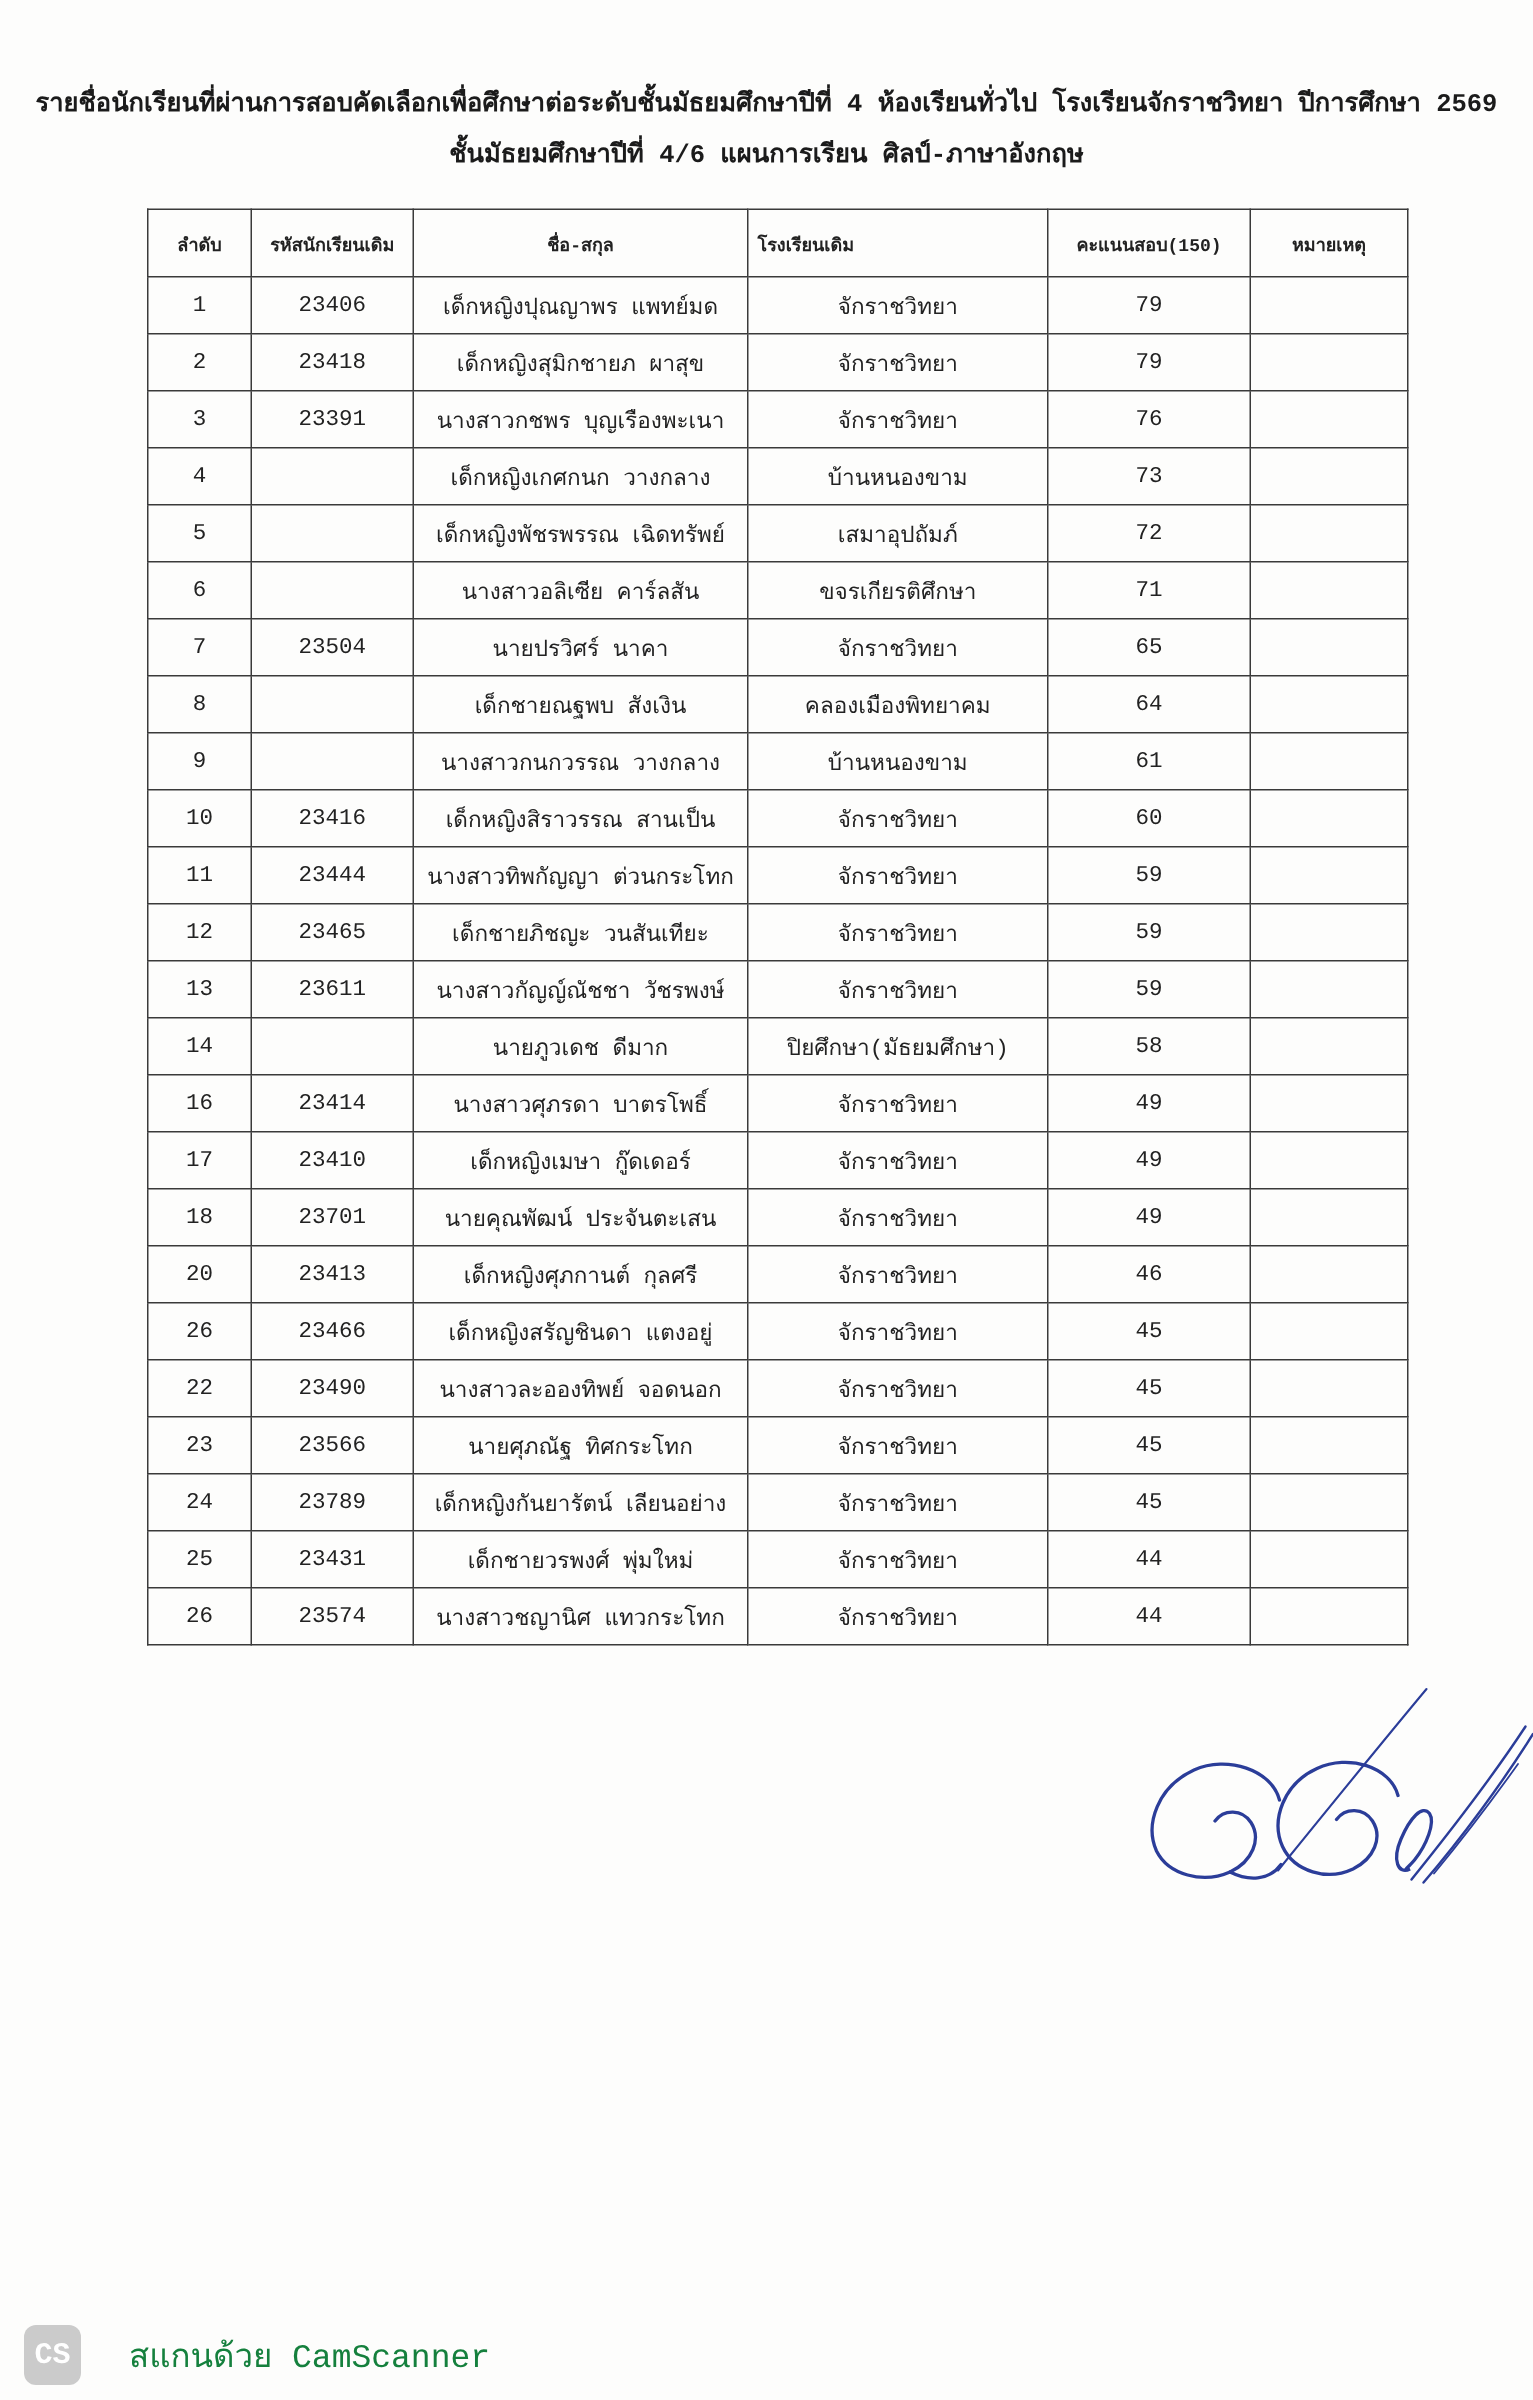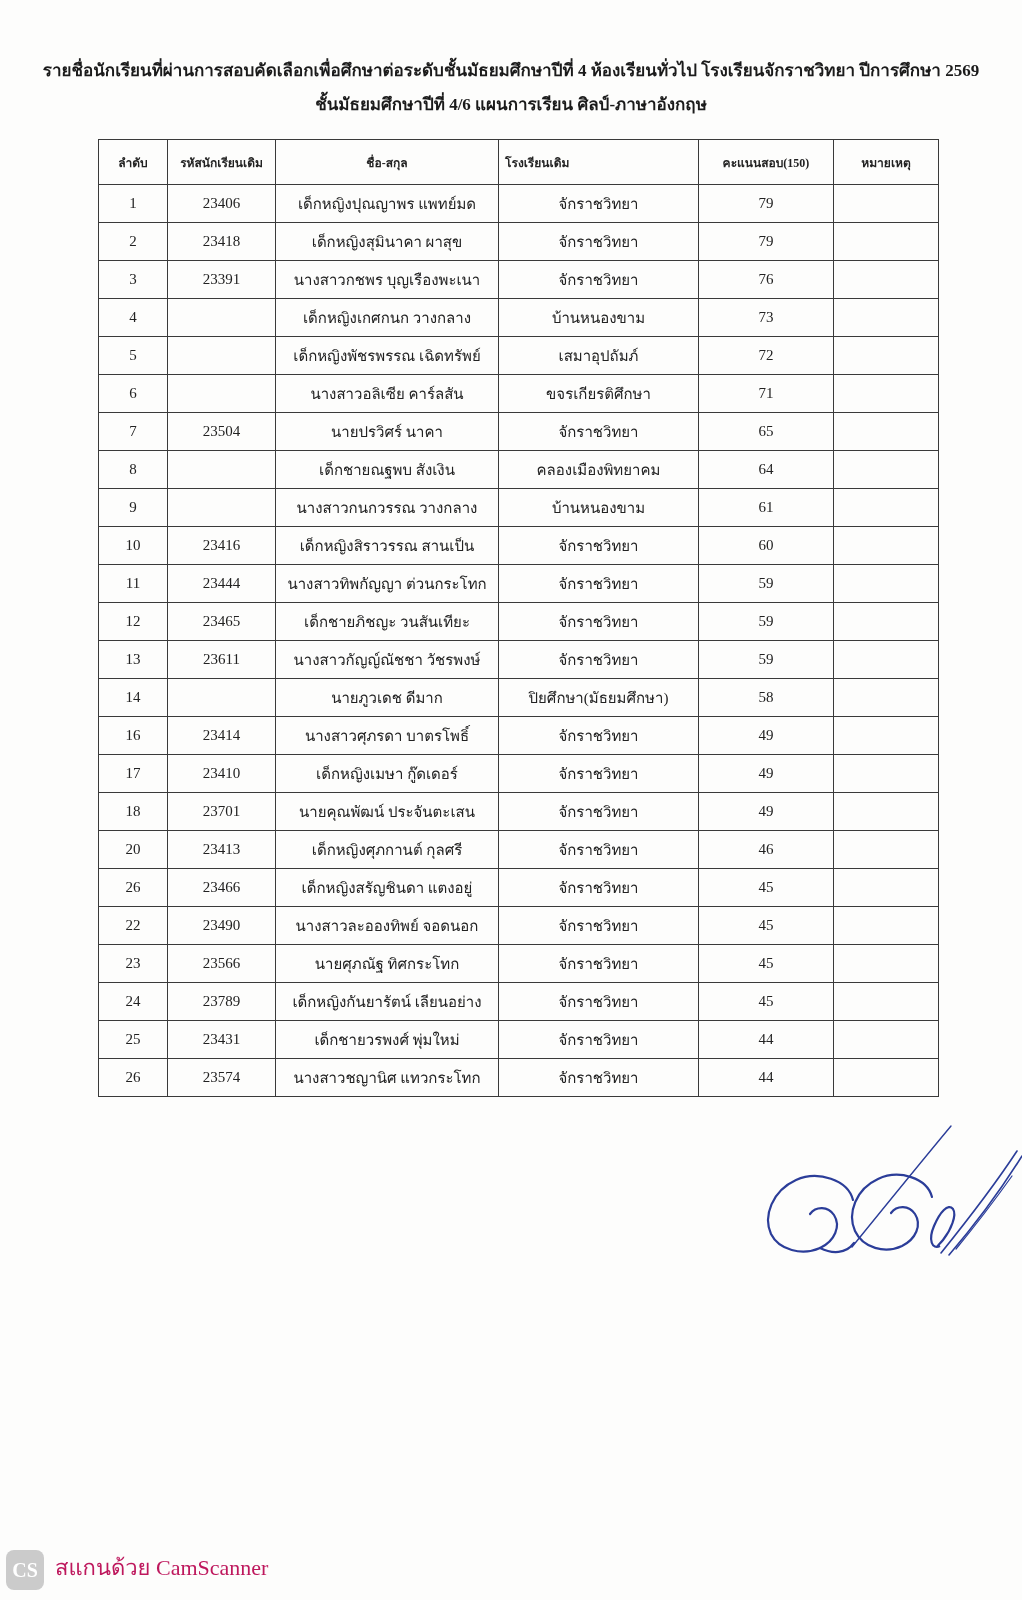--- a/index.html
+++ b/index.html
@@ -5,21 +5,21 @@
   html, body {
     margin: 0;
     padding: 0;
     background: #ffffff;
   }
   .page {
     position: relative;
     width: 1022px;
     height: 1600px;
     background: #fdfdfc;
-    font-family: Liberation Serif, serif;
+    font-family: Liberation Mono, monospace;
     color: #1e1e1e;
     overflow: hidden;
   }
   .title-block {
     position: absolute;
     top: 54px;
     left: 0;
     width: 100%;
     text-align: center;
   }
@@ -61,40 +61,42 @@
   .signature-svg {
     position: absolute;
     left: 755px;
     top: 1100px;
     width: 267px;
     height: 160px;
     pointer-events: none;
   }
   .footer {
     position: absolute;
-    left: 6px;
+    left: 16px;
     top: 1550px;
     display: flex;
+    align-items: center;
+    gap: 21px;
   }
   .cs-badge {
     width: 38px;
     height: 40px;
     border-radius: 8px;
     background: #cbcbcb;
     color: #ffffff;
     font-size: 20px;
     font-weight: bold;
     display: flex;
     align-items: center;
     justify-content: center;
   }
   .scan-text {
     margin-left: 11px;
     font-size: 22px;
-    color: #be185d;
+    color: #15803d;
   }
 </style>
 </head>
 <body>
 
 <div class="page">
 
   <div class="title-block">
     <div class="title-line">รายชื่อนักเรียนที่ผ่านการสอบคัดเลือกเพื่อศึกษาต่อระดับชั้นมัธยมศึกษาปีที่ 4 ห้องเรียนทั่วไป โรงเรียนจักราชวิทยา ปีการศึกษา 2569</div>
     <div class="title-line">ชั้นมัธยมศึกษาปีที่ 4/6 แผนการเรียน ศิลป์-ภาษาอังกฤษ</div>
@@ -124,21 +126,21 @@
           <td class="col-no">1</td>
           <td class="col-id">23406</td>
           <td class="col-name">เด็กหญิงปุณญาพร แพทย์มด</td>
           <td class="col-school">จักราชวิทยา</td>
           <td class="col-score">79</td>
           <td class="col-remark"></td>
         </tr>
         <tr>
           <td class="col-no">2</td>
           <td class="col-id">23418</td>
-          <td class="col-name">เด็กหญิงสุมินาคา ผาสุข</td>
+          <td class="col-name">เด็กหญิงสุมิกชายภ ผาสุข</td>
           <td class="col-school">จักราชวิทยา</td>
           <td class="col-score">79</td>
           <td class="col-remark"></td>
         </tr>
         <tr>
           <td class="col-no">3</td>
           <td class="col-id">23391</td>
           <td class="col-name">นางสาวกชพร บุญเรืองพะเนา</td>
           <td class="col-school">จักราชวิทยา</td>
           <td class="col-score">76</td>

